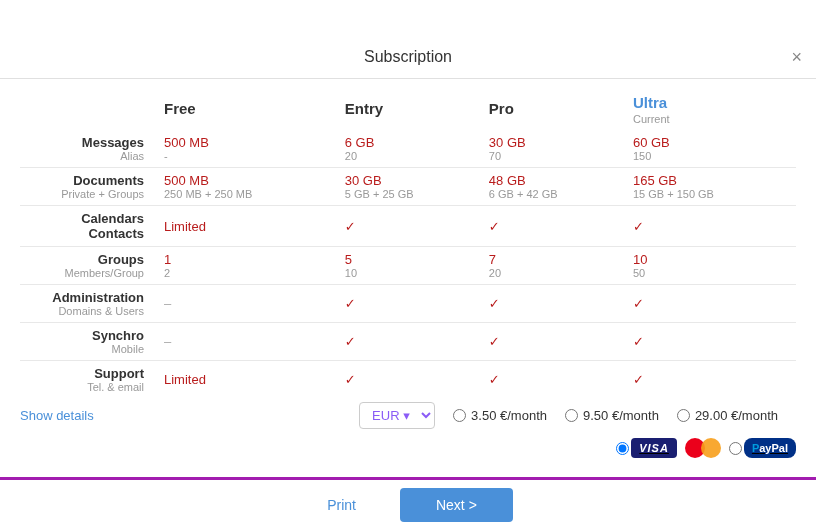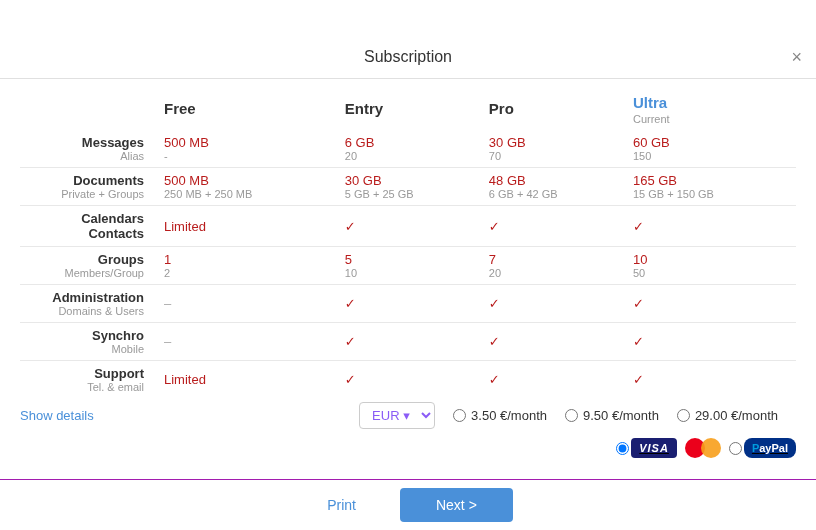--- a/index.html
+++ b/index.html
@@ -187,21 +187,21 @@
       border-radius: 8px;
     }
     .paypal-logo span.pp-p { color: #009cde; }
     .paypal-logo span.pp-al { color: #fff; }
 
     .footer-row {
       display: flex;
       align-items: center;
       justify-content: center;
       padding: 8px 20px;
-      border-top: 1px solid #a21caf;
+      border-top: 3px solid #a21caf;
       gap: 20px;
       position: absolute;
       bottom: 0;
       left: 0;
       right: 0;
       background: #fff;
     }
     .print-btn {
       background: none;
       border: none;

